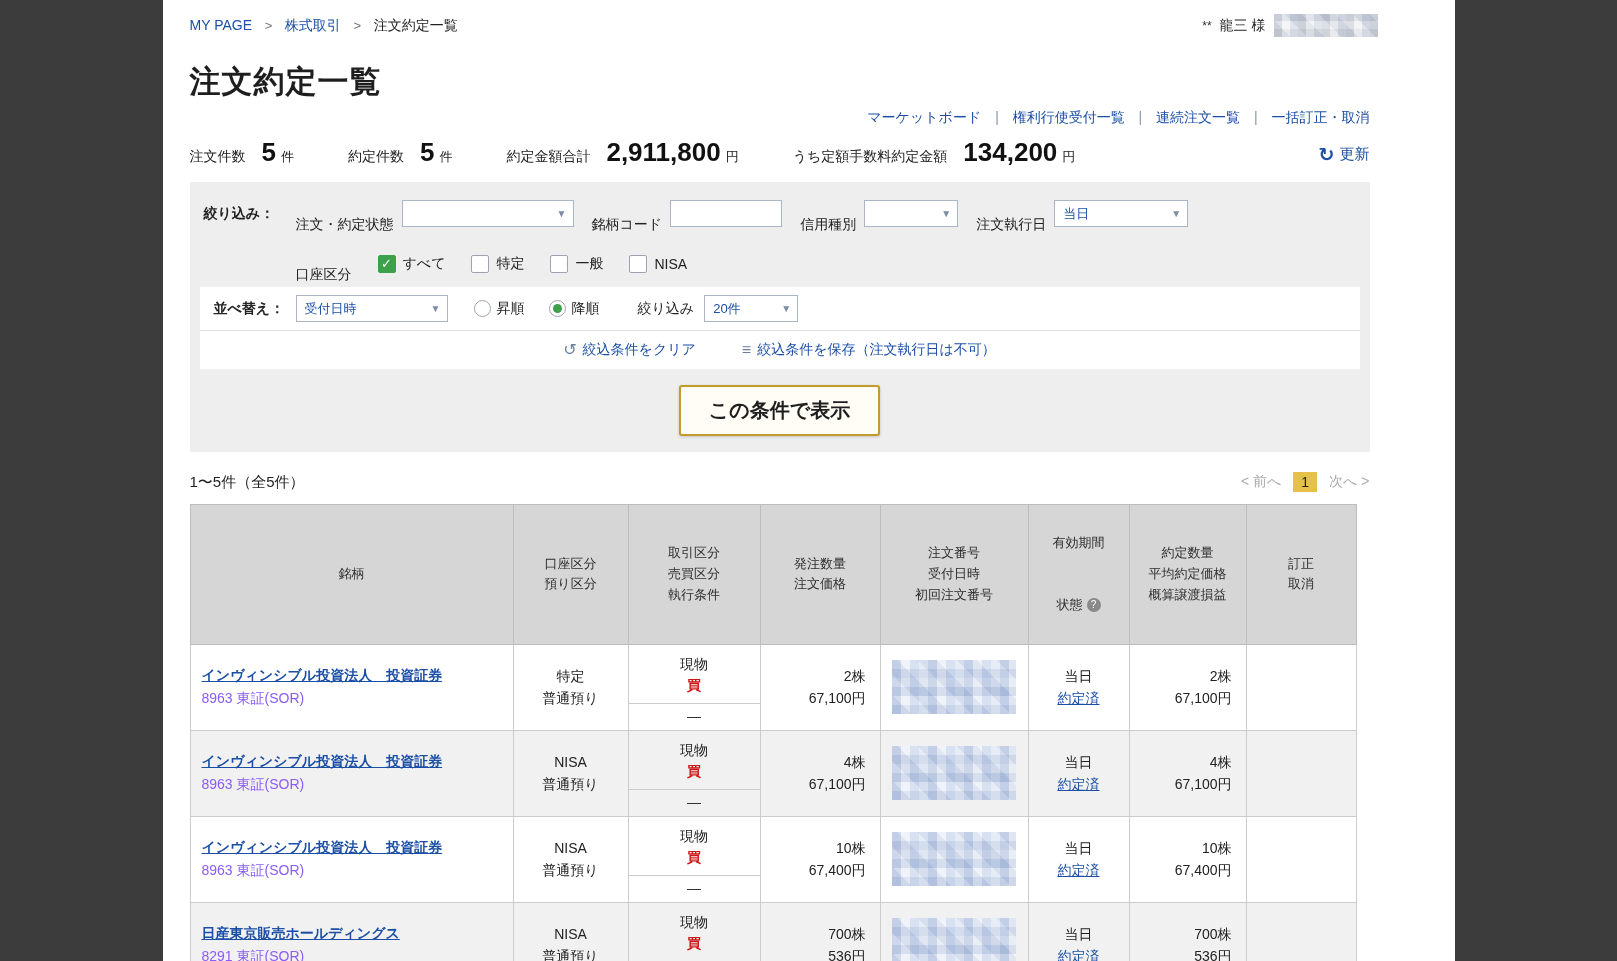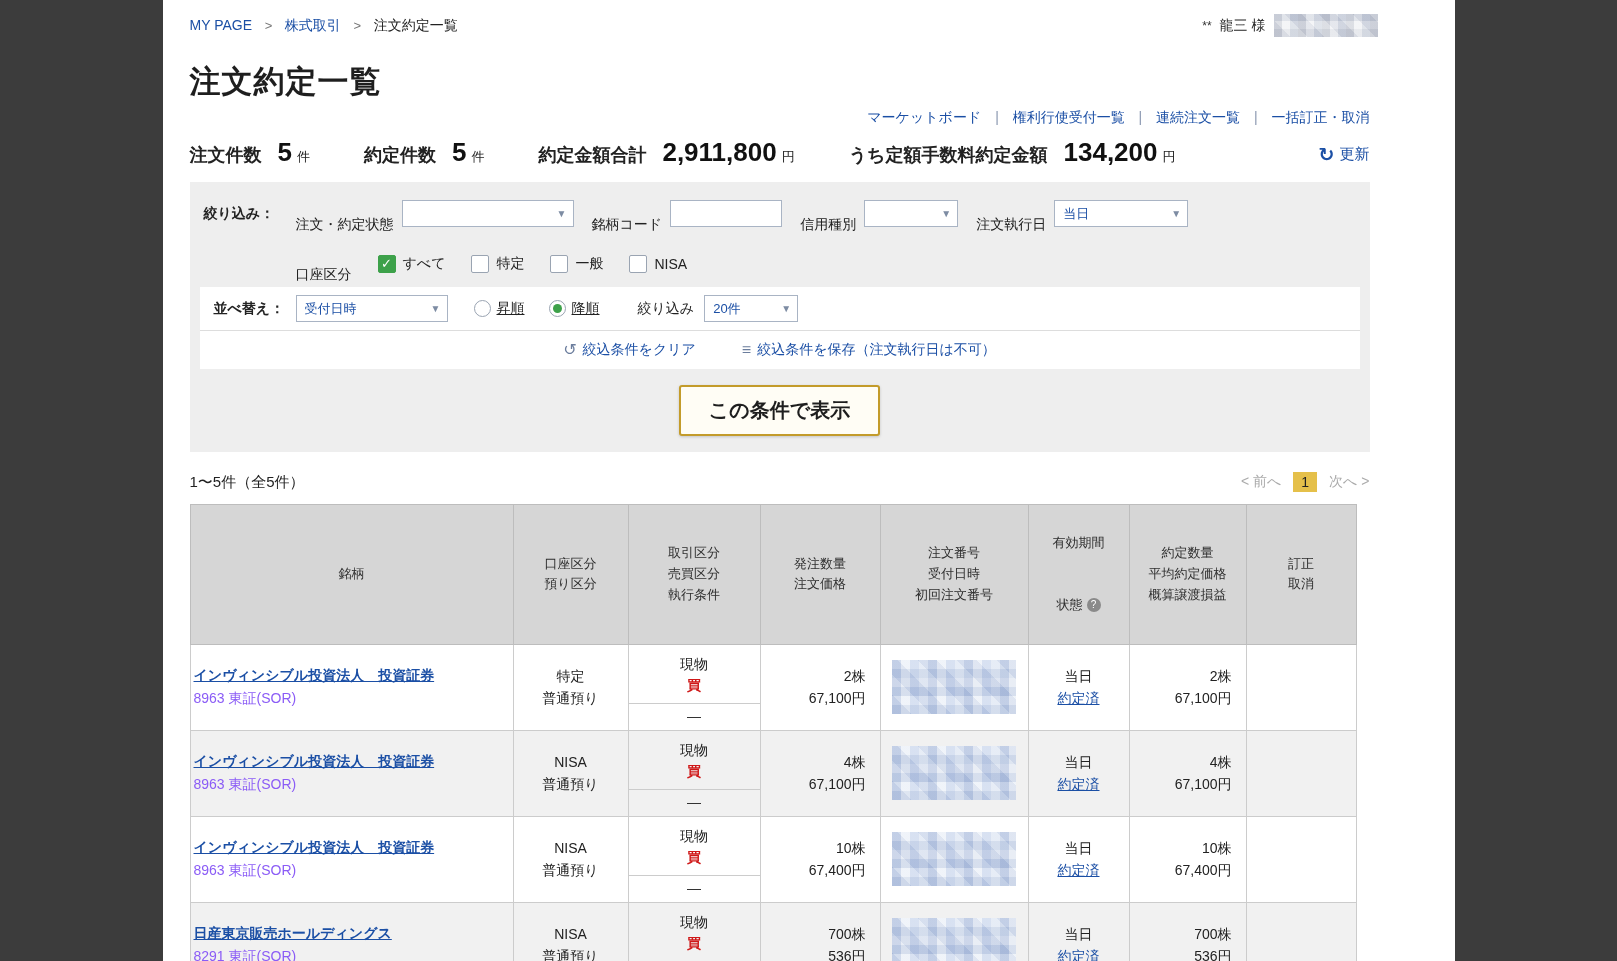--- a/index.html
+++ b/index.html
@@ -38,21 +38,21 @@
 
   
   h1 { font-size:31px; font-weight:700; margin:24px 0 6px; color:#1e1e1e; letter-spacing:1px; }
   .navlinks { text-align:right; font-size:14px; margin:2px 0 10px; }
   .navlinks a { color:#1b4fa5; text-decoration:none; }
   .navlinks .sep { color:#8a97b0; margin:0 10px; }
 
   
   .stats { display:flex; align-items:baseline; margin:6px 0 14px; }
   .stat { display:flex; align-items:baseline; margin-right:54px; }
-  .stat .lbl { font-size:18px; font-weight:700; margin-right:16px; }
+  .stat .lbl { font-size:14px; font-weight:400; margin-right:16px; }
   .stat .val { font-size:26px; font-weight:700; color:#111; }
   .stat .unit { font-size:13px; margin-left:5px; }
   .refresh { margin-left:auto; display:flex; align-items:center; gap:5px; color:#1b4fa5; font-size:15px; text-decoration:none; }
   .refresh .ricon { font-size:19px; font-weight:700; }
 
   
   .filter-panel { background:#eeeeee; padding:11px 10px 16px; }
   .frow { display:flex; align-items:center; font-size:14px; }
   .frow .flabel { font-weight:700; width:96px; padding-left:4px; }
   .fgroup { display:flex; align-items:center; margin-right:18px; }
@@ -65,21 +65,21 @@
   .selectbox .selval { color:#1b4fa5; }
   .selectbox .arrow { color:#7d8ca3; font-size:10px; margin-left:6px; }
   .txtinput { background:#fff; border:1px solid #a9b4c4; height:27px; width:112px; font-size:13px; padding:0 6px; }
   .frow2 { margin-top:9px; padding-left:96px; }
   .ckitem { display:flex; align-items:center; margin-right:26px; font-size:14px; }
   .ckbox { width:18px; height:18px; border:1px solid #9aa4b2; background:#fff; display:inline-flex; align-items:center; justify-content:center; margin-right:7px; border-radius:2px; }
   .ckbox.checked { background:#3da14a; border-color:#3da14a; color:#fff; font-size:13px; font-weight:700; }
   .whitebox { background:#ffffff; margin-top:3px; }
   .sortrow { display:flex; align-items:center; padding:8px 6px 8px 4px; font-size:14px; border-bottom:1px solid #ddd; }
   .sortrow .flabel { font-weight:700; width:92px; padding-left:10px; }
-  .radioitem { display:flex; align-items:center; margin-right:24px; font-size:14px;text-decoration:underline; }
+  .radioitem { display:flex; align-items:center; margin-right:24px; font-size:14px; }
   .radio { width:17px; height:17px; border:1px solid #9aa4b2; border-radius:50%; background:#fff; margin-right:6px; position:relative; }
   .radio.selected::after { content:""; position:absolute; left:3px; top:3px; width:9px; height:9px; border-radius:50%; background:#3da14a; }
   .linksrow { display:flex; justify-content:center; gap:46px; padding:9px 0 10px; font-size:14px; }
   .linksrow a { color:#1b4fa5; text-decoration:none; display:flex; align-items:center; gap:6px; }
   .linksrow .licon { color:#6b7d9d; font-size:16px; }
   .btnrow { text-align:center; padding-top:16px; }
   .submit-btn {
     display:inline-block; background:#fffdf5; border:2px solid #c39b2a; border-radius:3px;
     padding:10px 28px; font-size:20px; font-weight:700; color:#1e1e1e; cursor:pointer;
     box-shadow:0 1px 3px rgba(0,0,0,0.18);
@@ -94,21 +94,21 @@
 
   
   table { border-collapse:collapse; width:1166px; font-size:14px; table-layout:fixed; }
   th {
     background:#d6d6d6; border:1px solid #bdbdbd; font-weight:400; color:#2e2e2e;
     font-size:13px; line-height:1.6; padding:7px 2px; text-align:center; vertical-align:middle;
     white-space:pre-line;
   }
   td { border:1px solid #cccccc; vertical-align:middle; padding:8px 6px; }
   tr.alt td { background:#f1f1f1; }
-  .c-name { padding-left:3px;margin-top:16px; }
+  .c-name { padding-left:11px;margin-top:16px; }
   .stock-link { color:#1b4fa5; font-weight:700; text-decoration:underline; font-size:14px; }
   .stock-code { margin-top:5px; color:#8b5cf6; font-size:14px; }
   .c-center { text-align:center; line-height:1.6; }
   .c-right { text-align:right; padding-right:14px; line-height:1.6; }
   .c-trade { padding:0; text-align:center; }
   .trade-top { padding:9px 0 7px; line-height:1.5;text-align:center; }
   .trade-top .side { font-weight:700; }
   .trade-bottom { border-top:1px solid #ccc; padding:4px 0 6px; color:#333; }
   .c-orderno { text-align:center; padding:6px 0; }
   .cell-mosaic { width:124px; height:54px; vertical-align:middle; }

